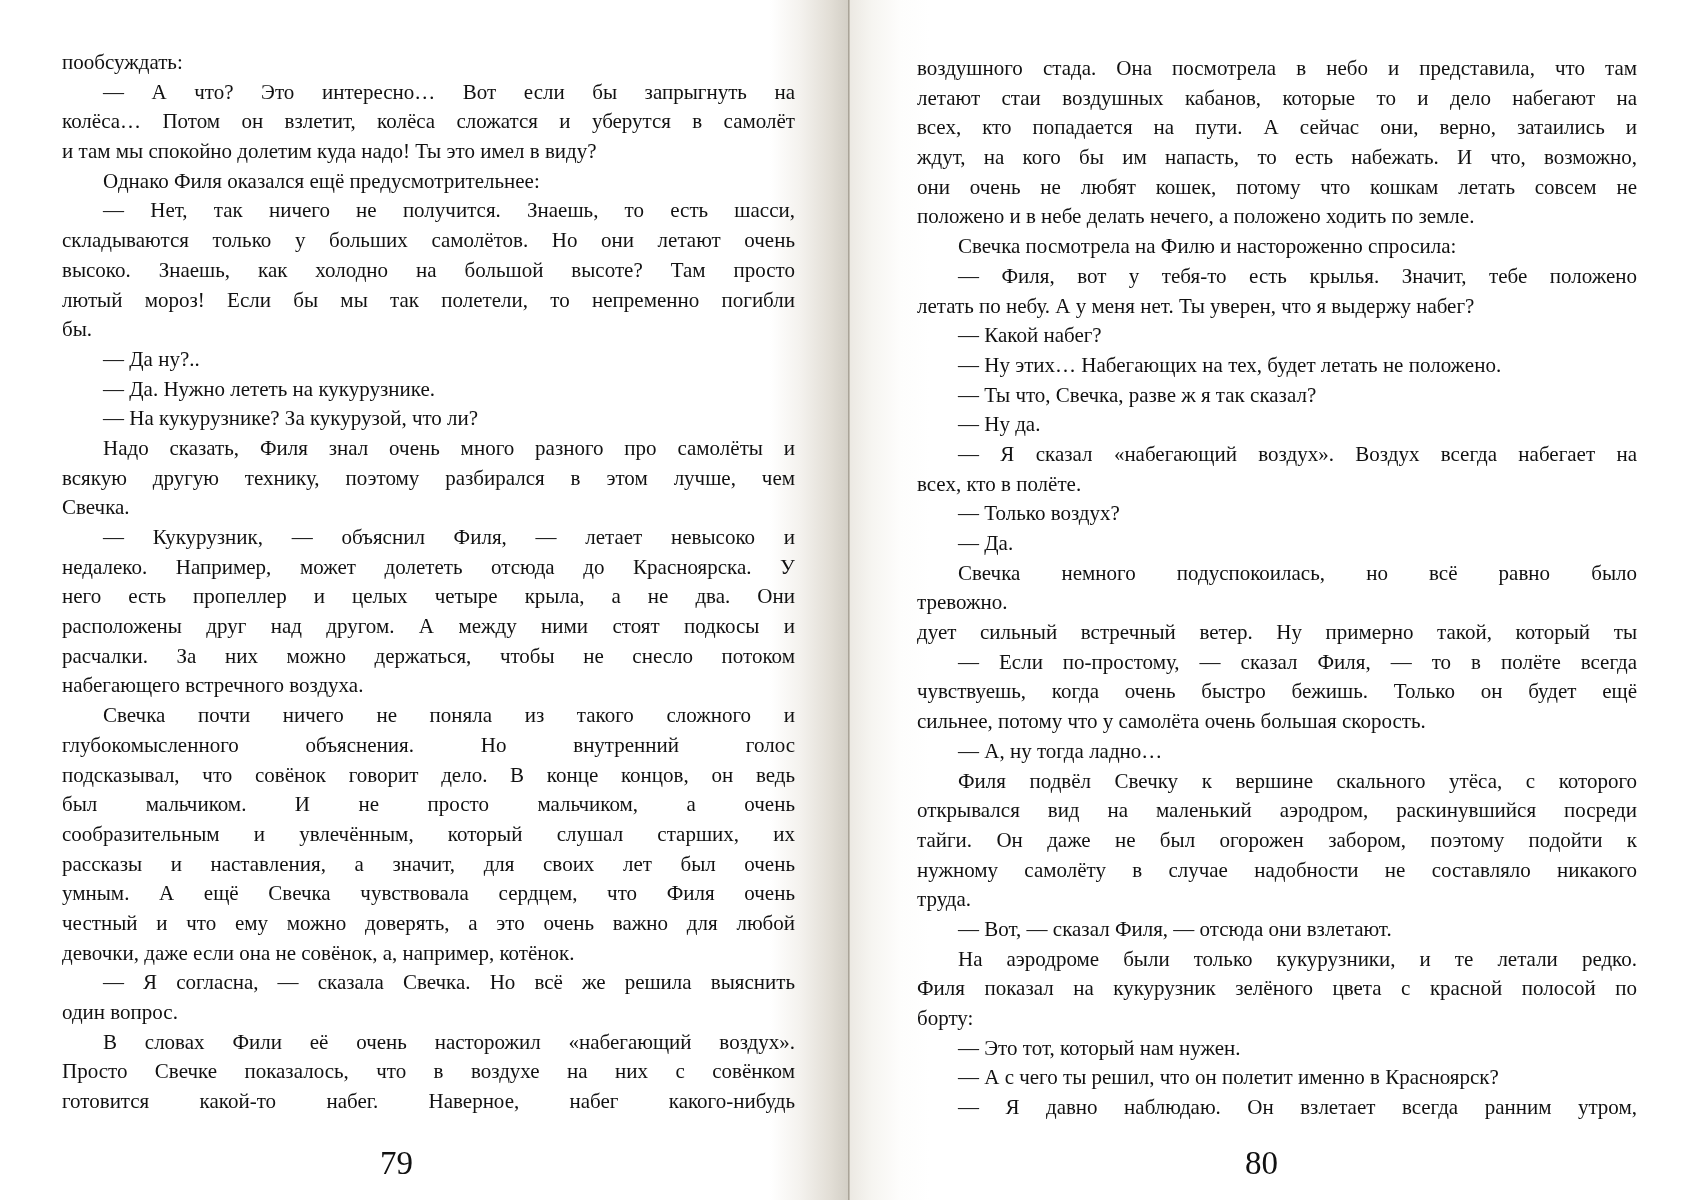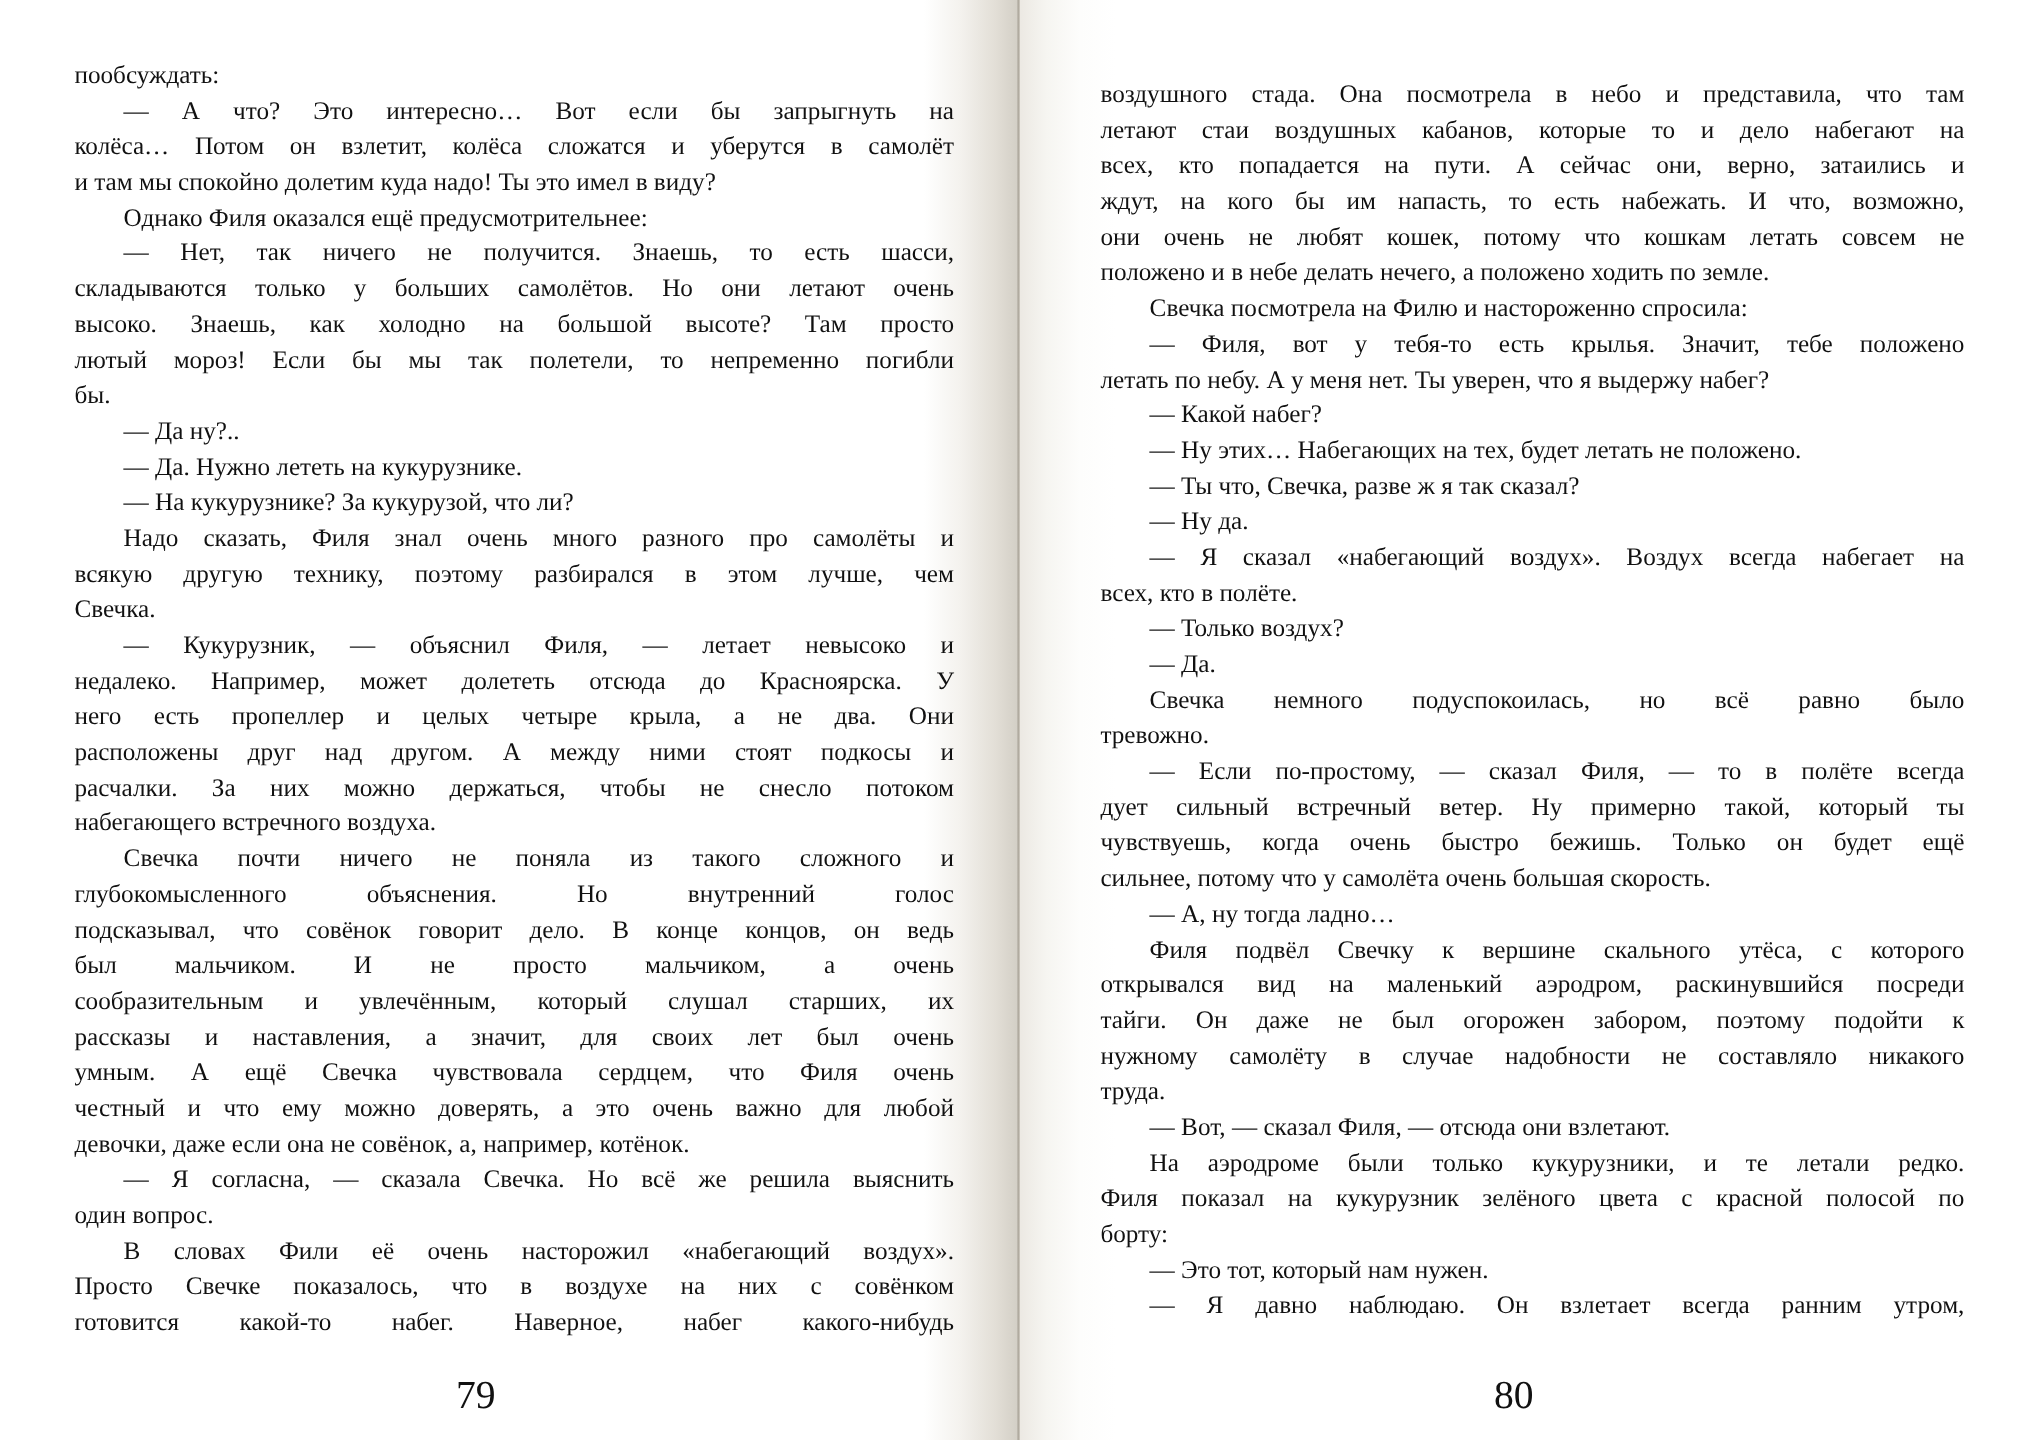--- a/index.html
+++ b/index.html
@@ -12,21 +12,21 @@
   .spread { position: absolute; inset: 0; }
   .page { position: absolute; top: 0; height: 1200px; }
   .page-left { left: 0; width: 850px;
     background: linear-gradient(to right, #ffffff 0px, #ffffff 770px, #f4f2ee 800px, #e2ded6 830px, #d3cfc6 848px); }
   .page-right { left: 850px; width: 850px;
     background: linear-gradient(to right, #ece9e3 0px, #f6f5f1 22px, #fdfdfc 50px, #ffffff 80px); }
   .gutter-line { position: absolute; left: 848px; top: 0; width: 3px; height: 1200px;
     background: linear-gradient(to right, #9c968a, #cdc8be 60%, #efece6); }
   .textblock { position: absolute; font-size: 21px; line-height: 29.7px; text-align: justify; }
   .page-left .textblock { left: 62px; top: 48px; width: 733px; }
-  .page-right .textblock { left: 67px; top: 64px; width: 720px; }
+  .page-right .textblock { left: 67px; top: 54px; width: 720px; }
   .line { display: block; white-space: nowrap; height: 29.7px; text-align: justify; text-align-last: justify; overflow: visible; }
   .line.last { text-align-last: left; }
   .line.indent { padding-left: 41px; }
   .page-number { position: absolute; font-size: 33px; width: 100px; text-align: left; top: 1145px; }
   .page-left .page-number { left: 380px; }
   .page-right .page-number { left: 395px; }
 </style>
 </head>
 <body>
 
@@ -87,32 +87,33 @@
         <span class="line indent last">— Какой набег?</span>
         <span class="line indent last">— Ну этих… Набегающих на тех, будет летать не положено.</span>
         <span class="line indent last">— Ты что, Свечка, разве ж я так сказал?</span>
         <span class="line indent last">— Ну да.</span>
         <span class="line indent">— Я сказал «набегающий воздух». Воздух всегда набегает на</span>
         <span class="line last">всех, кто в полёте.</span>
         <span class="line indent last">— Только воздух?</span>
         <span class="line indent last">— Да.</span>
         <span class="line indent">Свечка немного подуспокоилась, но всё равно было</span>
         <span class="line last">тревожно.</span>
+        <span class="line">дует сильный встречный ветер. Ну примерно такой, который ты</span>
         <span class="line indent">— Если по-простому, — сказал Филя, — то в полёте всегда</span>
-        <span class="line">дует сильный встречный ветер. Ну примерно такой, который ты</span>
         <span class="line">чувствуешь, когда очень быстро бежишь. Только он будет ещё</span>
         <span class="line last">сильнее, потому что у самолёта очень большая скорость.</span>
         <span class="line indent last">— А, ну тогда ладно…</span>
         <span class="line indent">Филя подвёл Свечку к вершине скального утёса, с которого</span>
         <span class="line">открывался вид на маленький аэродром, раскинувшийся посреди</span>
         <span class="line">тайги. Он даже не был огорожен забором, поэтому подойти к</span>
         <span class="line">нужному самолёту в случае надобности не составляло никакого</span>
         <span class="line last">труда.</span>
         <span class="line indent last">— Вот, — сказал Филя, — отсюда они взлетают.</span>
         <span class="line indent">На аэродроме были только кукурузники, и те летали редко.</span>
         <span class="line">Филя показал на кукурузник зелёного цвета с красной полосой по</span>
         <span class="line last">борту:</span>
         <span class="line indent last">— Это тот, который нам нужен.</span>
+        <span class="line indent last">— А с чего ты решил, что он полетит именно в Красноярск?</span>
         <span class="line indent">— Я давно наблюдаю. Он взлетает всегда ранним утром,</span>
       </div>
     <div class="page-number">80</div>
   </div>
 </div>
 
 </body></html>

